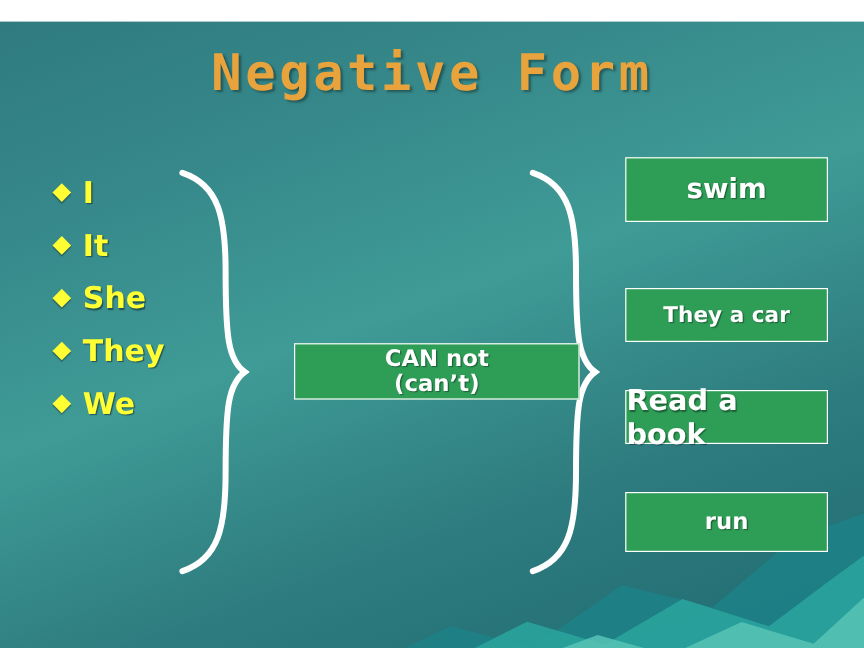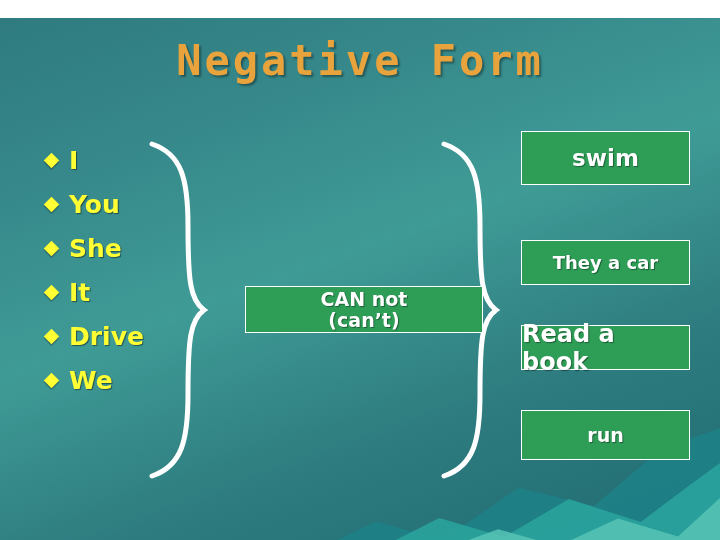--- a/index.html
+++ b/index.html
@@ -148,33 +148,29 @@
 
   <div class="title">Negative  Form</div>
 
   <ul class="pronoun-list">
     <li class="pronoun-item">
       <span class="bullet-diamond"></span>
       <span>I</span>
     </li>
     <li class="pronoun-item">
       <span class="bullet-diamond"></span>
-      <span>You</span>
+      <span>It</span>
     </li>
     <li class="pronoun-item">
       <span class="bullet-diamond"></span>
       <span>She</span>
     </li>
     <li class="pronoun-item">
       <span class="bullet-diamond"></span>
-      <span>It</span>
-    </li>
-    <li class="pronoun-item">
-      <span class="bullet-diamond"></span>
-      <span>Drive</span>
+      <span>They</span>
     </li>
     <li class="pronoun-item">
       <span class="bullet-diamond"></span>
       <span>We</span>
     </li>
   </ul>
 
   <svg class="brace brace-left" width="60" height="340" viewBox="0 0 60 340">
     <path d="M4 4 C 34 14, 40 40, 40 86 C 40 140, 42 160, 56 170 C 42 180, 40 200, 40 254 C 40 300, 34 326, 4 336" fill="none" stroke="#ffffff" stroke-width="5" stroke-linecap="round"></path>
   </svg>

